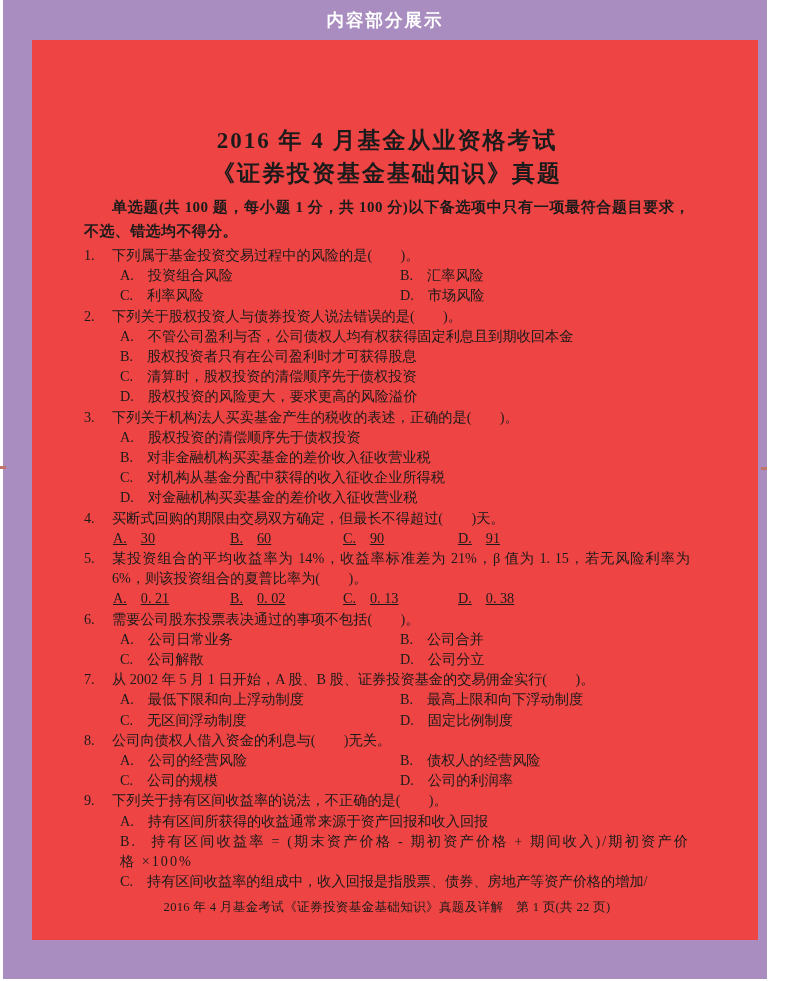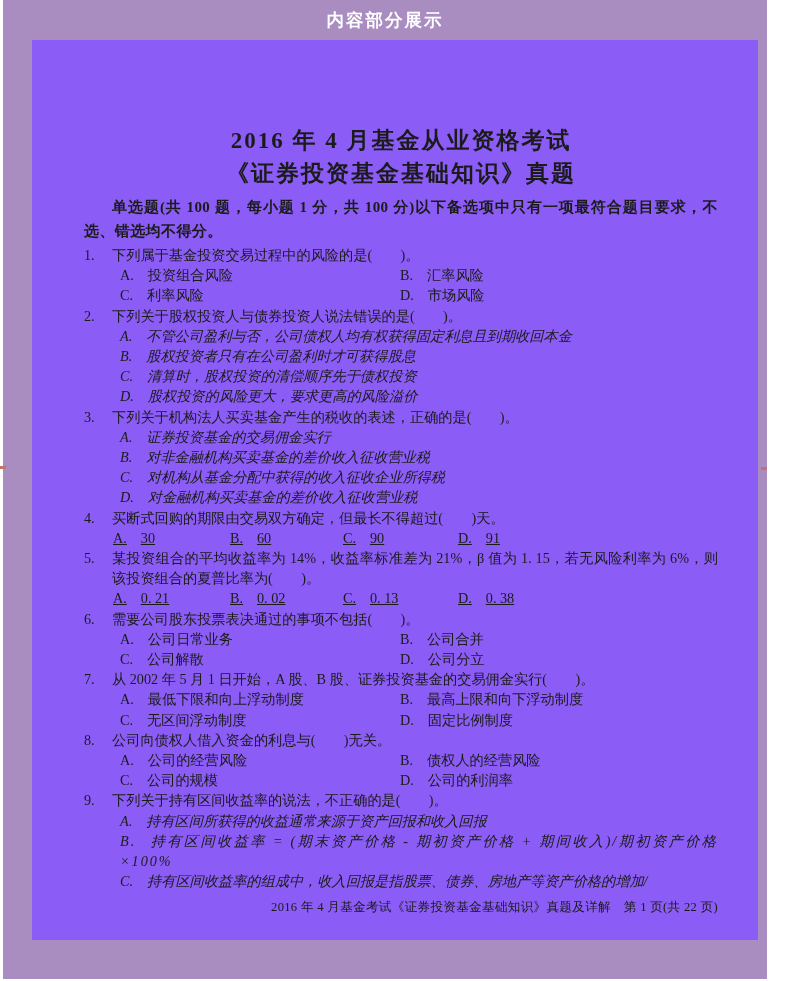--- a/index.html
+++ b/index.html
@@ -23,23 +23,23 @@
   .banner-title {
     color: var(--banner_text, #ffffff);
     font-size: 17.5px;
     font-weight: bold;
     letter-spacing: 2px;
   }
   .sheet {
     position: absolute;
     left: 32px; top: 40px;
     width: 726px; height: 900px;
-    background: #8b5cf6;
+    background: #ef4444;
     box-sizing: border-box;
-    padding: 84px 40px 0 52px;
+    padding: 84px 68px 0 52px;
     color: var(--text, #1b1b1b);
   }
   .doc-title {
     margin: 0;
     text-align: center;
     font-size: 23px;
     line-height: 33px;
     font-weight: bold;
     letter-spacing: 2px;
   }
@@ -65,26 +65,26 @@
     display: grid;
     grid-template-columns: 280px auto;
   }
   .opts.layout-row {
     margin-left: 29px;
     display: grid;
     grid-template-columns: 117px 113px 115px auto;
     text-decoration: underline;
   }
   .opts.layout-stack { margin-left: 36px; }
-  .opts.layout-stack .opt { text-align: justify; font-style: italic; }
+  .opts.layout-stack .opt { text-align: justify; }
   .opt-label { margin-right: 14px; }
   .opt.spread { letter-spacing: 2px; }
   .page-footer {
     margin-top: 7px;
-    text-align: right;
+    text-align: center;
     font-size: 12.6px;
     letter-spacing: 0.3px;
   }
   .scan-mark {
     position: absolute;
     width: 6px; height: 3px;
     background: var(--scan_mark, #c0756b);
   }
   .scan-mark.left  { left: 0;  top: 466px; }
   .scan-mark.right { right: 0; top: 467px; }
@@ -131,21 +131,21 @@
             <div class="opt"><span class="opt-label">D.</span><span class="opt-text">股权投资的风险更大，要求更高的风险溢价</span></div>
           </div>
   </div>
 
   <div class="question">
     <div class="q-line">
       <span class="q-num">3.</span>
       <span class="q-text">下列关于机构法人买卖基金产生的税收的表述，正确的是(　　)。</span>
     </div>
     <div class="opts layout-stack">
-            <div class="opt"><span class="opt-label">A.</span><span class="opt-text">证券投资基金的交易佣金实行</span></div>
+            <div class="opt"><span class="opt-label">A.</span><span class="opt-text">股权投资的清偿顺序先于债权投资</span></div>
             <div class="opt"><span class="opt-label">B.</span><span class="opt-text">对非金融机构买卖基金的差价收入征收营业税</span></div>
             <div class="opt"><span class="opt-label">C.</span><span class="opt-text">对机构从基金分配中获得的收入征收企业所得税</span></div>
             <div class="opt"><span class="opt-label">D.</span><span class="opt-text">对金融机构买卖基金的差价收入征收营业税</span></div>
           </div>
   </div>
 
   <div class="question">
     <div class="q-line">
       <span class="q-num">4.</span>
       <span class="q-text">买断式回购的期限由交易双方确定，但最长不得超过(　　)天。</span>

